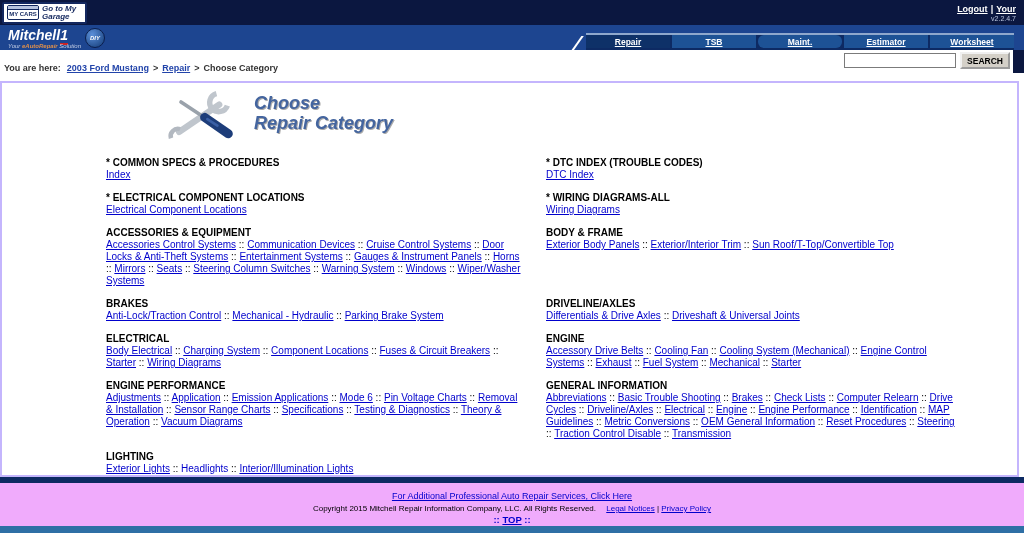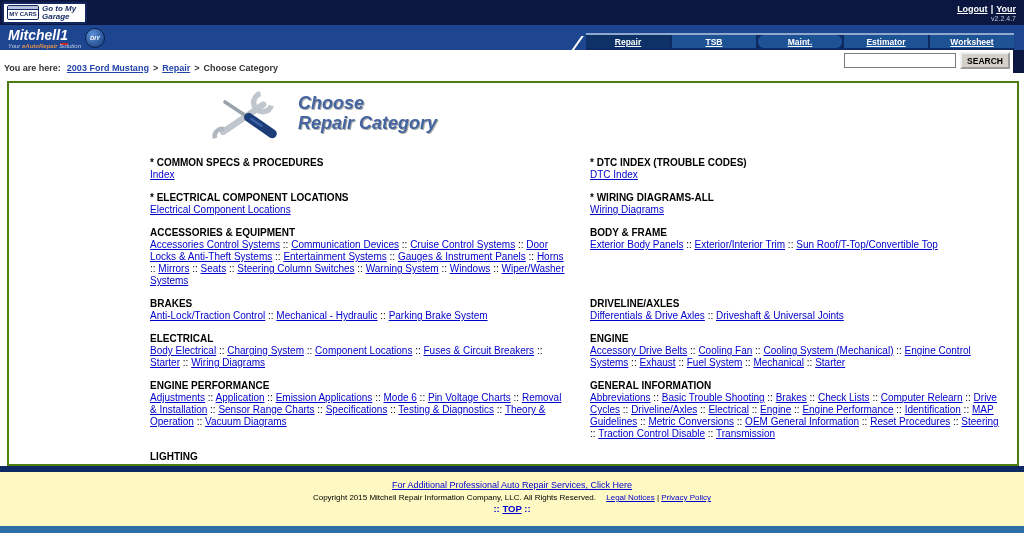--- a/index.html
+++ b/index.html
@@ -51,38 +51,38 @@
   .crumbrow a { color:#2244aa; font-weight:bold; }
   .crumbrow .sep { color:#333; font-weight:bold; margin:0 4px; }
   .crumbrow .current { color:#333; font-weight:bold; }
   .search-box { position:absolute; right:14px; top:2px; display:flex; align-items:center; gap:4px; }
   .search-box input { width:112px; height:15px; border:1px solid #7b7b7b; font-size:9px; padding:0 2px; }
   .search-box button { height:17px; font-size:8.5px; font-weight:bold; font-family:"Liberation Sans",sans-serif;
                        background:#d4d0c8; border:2px outset #f0f0f0; padding:0 5px; cursor:pointer; }
   .navy-sliver { position:absolute; right:0; top:0; width:11px; height:23px; background:#0b1740; }
 
   
-  .mainbox { flex:1 1 auto; margin:8px 5px 0 7px; border:2px solid #4d7c0f; background:#fff; overflow:hidden;padding-left:37px; }
+  .mainbox { flex:1 1 auto; margin:8px 5px 0 0; border:2px solid #c4b5fd; background:#fff; overflow:hidden; }
   .title-block { margin:8px 0 6px 160px; display:flex; align-items:flex-start; gap:14px; }
   .title-icon { width:78px; height:50px; }
   .title-txt { font-size:18px; line-height:20px; font-weight:bold; font-style:italic;
                color:#44659f; text-shadow:1px 1px 0 #a9a9a9; padding-top:2px; }
 
   .cats { padding:10px 0 0 104px; }
   .cat-row { display:flex; }
   .cat-cell { width:440px; padding:0 24px 11px 0; }
   .cat-cell.right { width:416px; padding-right:0; }
   .cat-heading { font-size:10px; font-weight:bold; color:#000; line-height:12px; }
   .cat-links { font-size:10px; line-height:12px; color:#000; }
   .cat-links a { color:#0000cc; }
   .cat-links .sep2 { color:#000; }
 
   
   .navy-strip { height:6px; background:#0d2a63; flex:0 0 auto; }
-  .footer { background:#fef9c3; text-align:center; padding:2px 0 12px; flex:0 0 auto; }
+  .footer { background:#f0abfc; text-align:center; padding:2px 0 1px; flex:0 0 auto; }
   .footer .promo a { font-size:9px; color:#0000cc; }
   .footer .copy { font-size:8px; color:#000; margin-top:1px; }
   .footer .copy a { color:#0000cc; }
   .footer .toplink { font-size:9.5px; font-weight:bold; color:#0000cc; margin-top:1px; }
   .footer .toplink a { color:#0000cc; }
   .bottom-strip { height:7px; background:#2e6fa5; flex:0 0 auto; }
   a { cursor:pointer; }
 </style>
 </head>
 <body>

